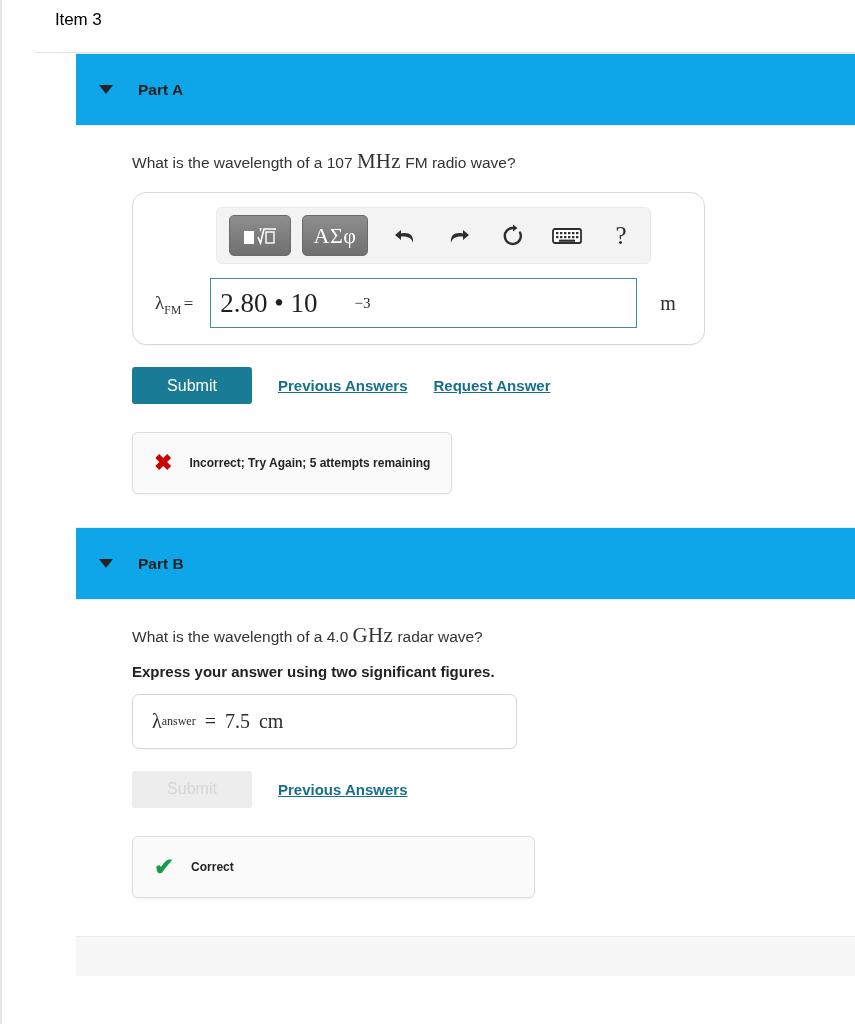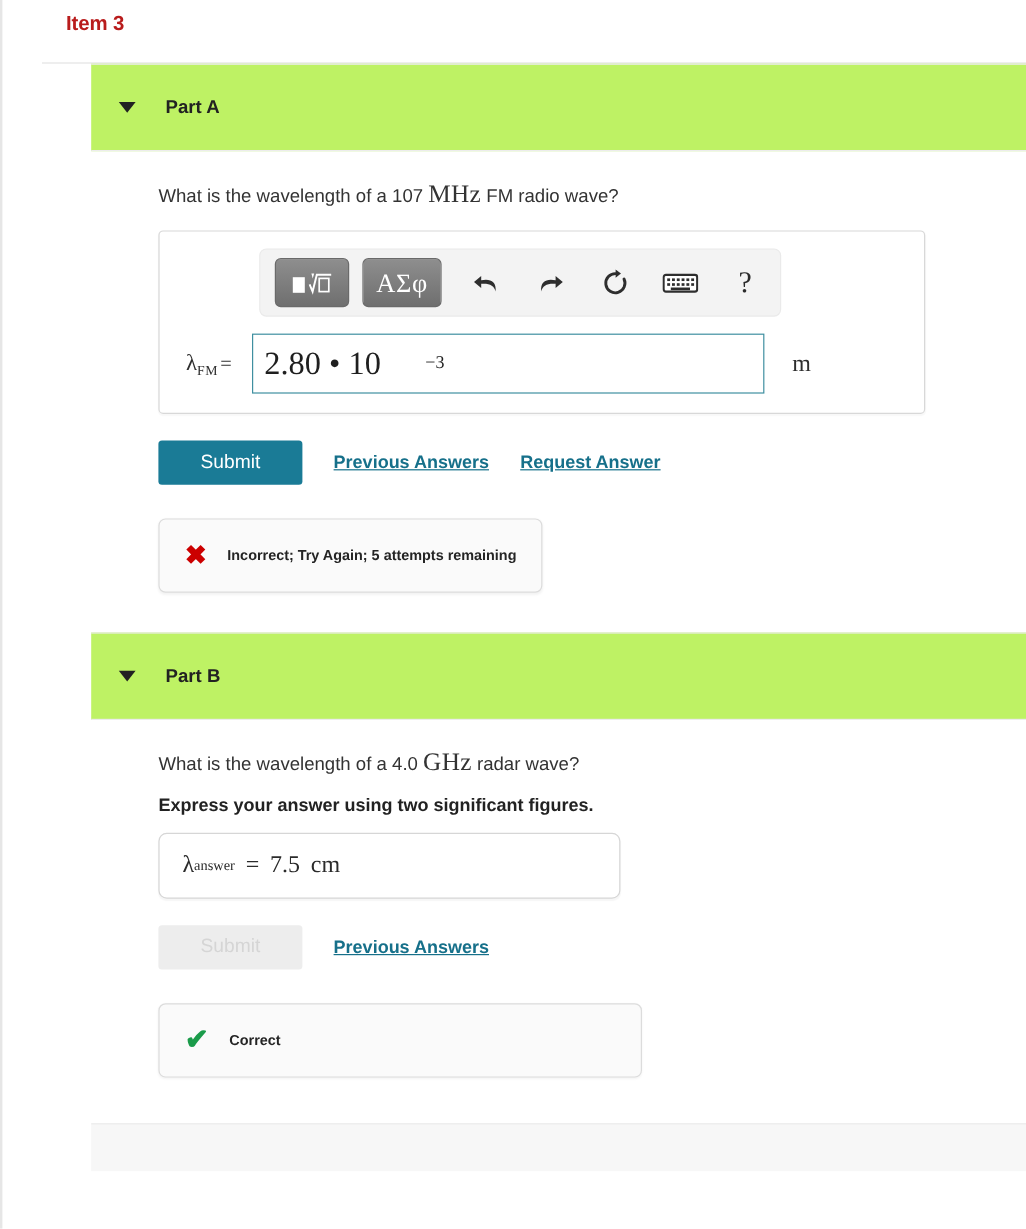--- a/index.html
+++ b/index.html
@@ -17,36 +17,36 @@
     background: #ffffff;
     border-left: 2px solid #e6e6e6;
   }
 
   
   .item-header {
     padding: 10px 0 0 53px;
   }
   .item-title {
     font-size: 17px;
-    font-weight: bold;
-    color: #b91c1c;
+    font-weight: normal;
+    color: #000000;
     letter-spacing: -0.1px;
   }
   .top-divider {
     margin: 22px 0 0 33px;
     border-top: 1px solid #e3e3e3;
     height: 0;
   }
 
   
   .part-block { margin-top: 0; }
   .part-header {
     margin-left: 74px;
     height: 73px;
-    background: #bef264;
+    background: #0ea5e9;
     border-top: 1px solid #ececec;
     border-bottom: 1px solid #ececec;
     display: flex;
     align-items: center;
     padding-left: 23px;
   }
   .caret {
     width: 0; height: 0;
     border-left: 7.5px solid transparent;
     border-right: 7.5px solid transparent;
@@ -77,23 +77,23 @@
   }
   .instruction {
     font-size: 15px;
     font-weight: bold;
     color: #222222;
     margin: 12px 0 14px 0;
   }
 
   
   .answer-shell {
-    width: 639px;
+    width: 573px;
     border: 1px solid #d8d8d8;
-    border-radius: 4px;
+    border-radius: 14px;
     background: #ffffff;
     padding: 14px 0 16px 0;
     box-shadow: 0 1px 1px rgba(0,0,0,0.03);
     text-align: center;
   }
   .mq-toolbar {
     margin: 0 auto 0 83px;
     width: 435px;
     background: #f3f3f3;
     border: 1px solid #eaeaea;

